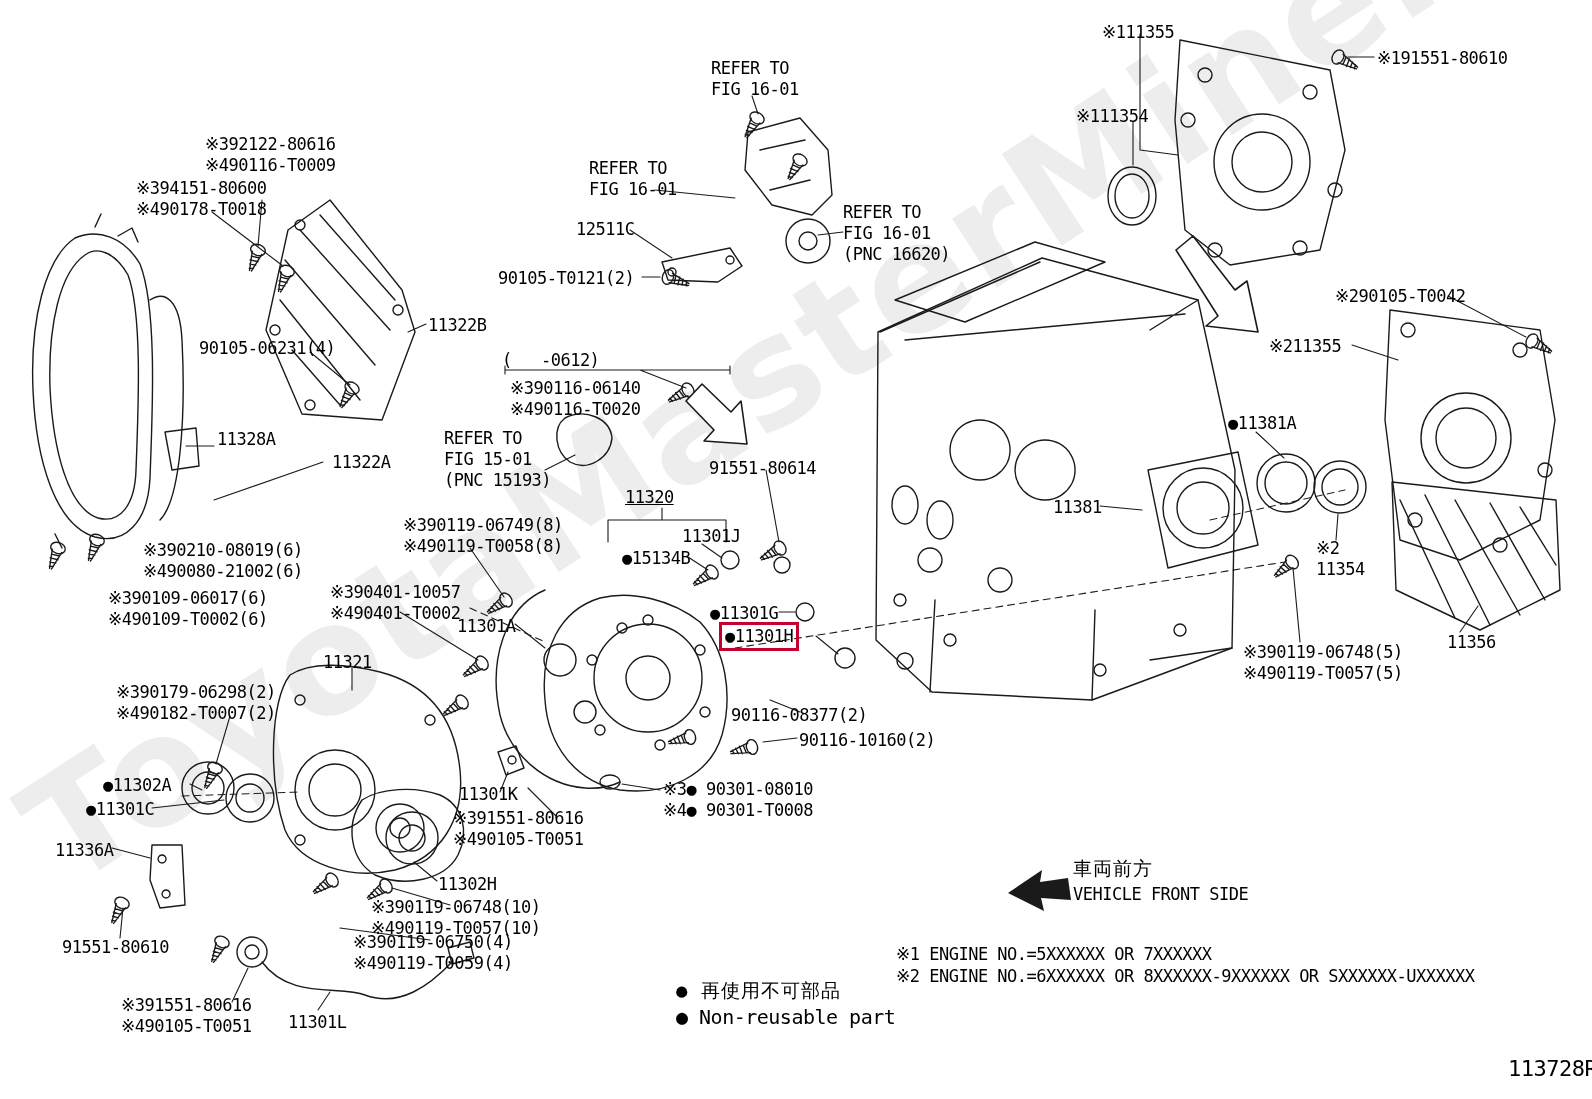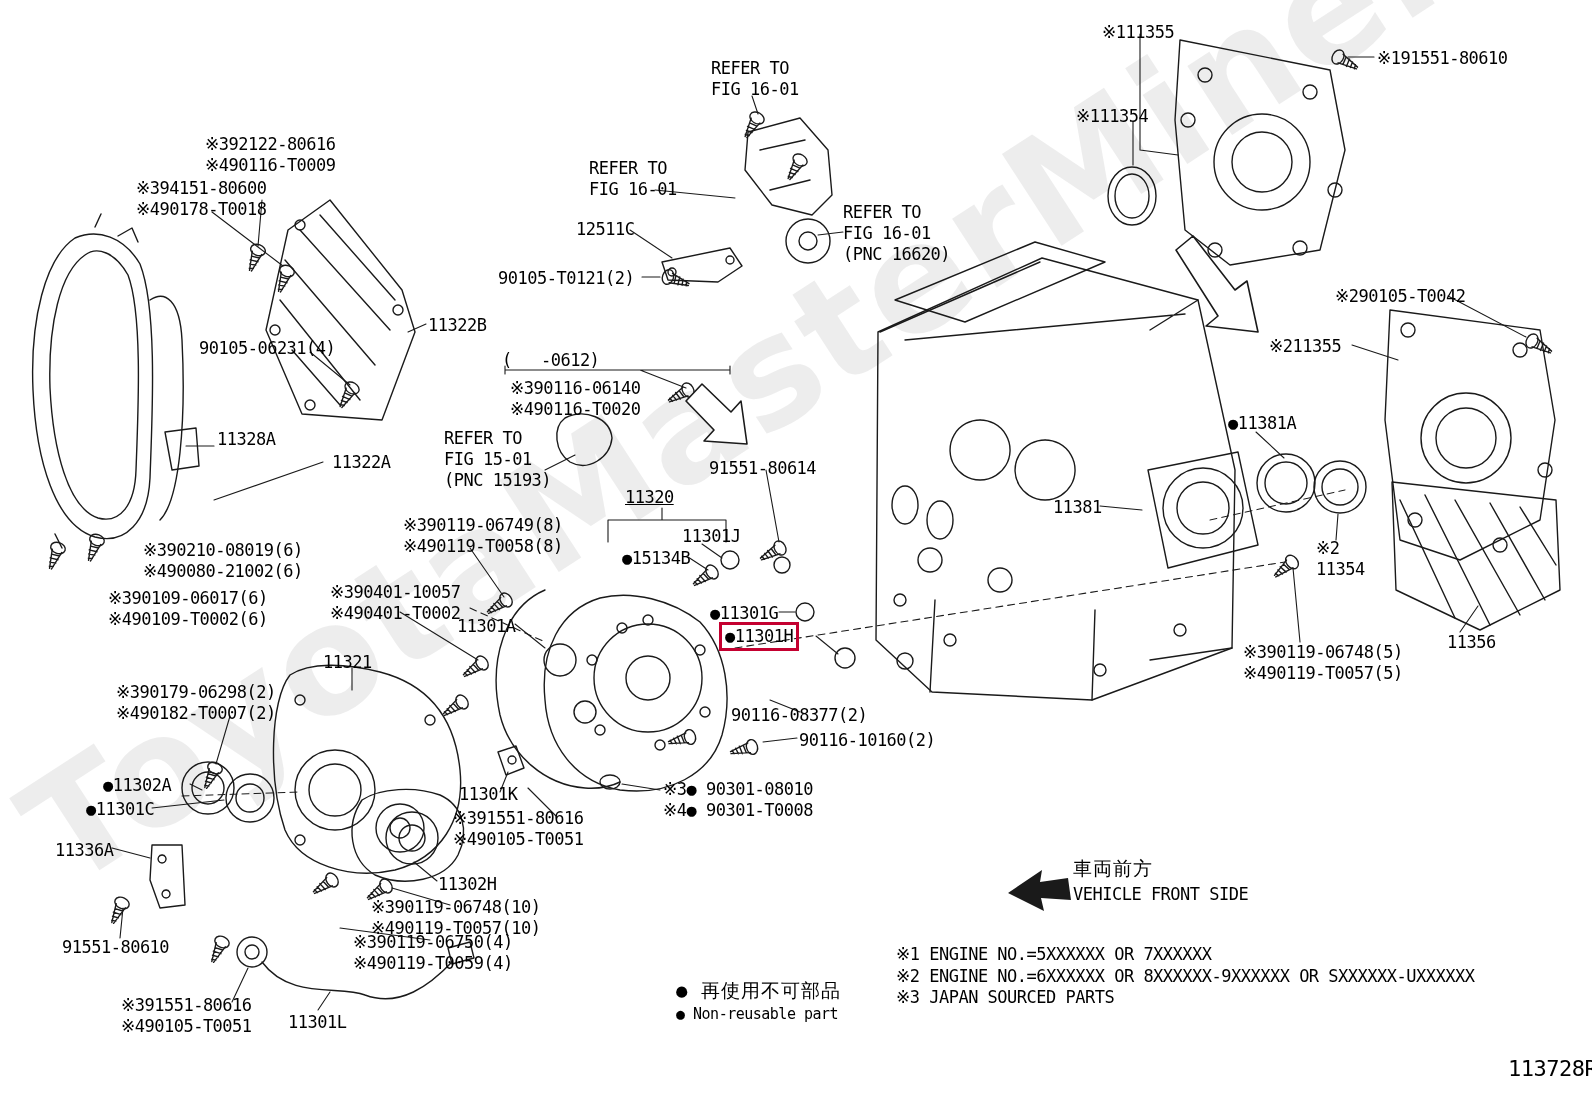--- a/index.html
+++ b/index.html
@@ -22,21 +22,21 @@
     position:absolute;font-size:17px;line-height:21px;white-space:pre;
     letter-spacing:-0.5px;cursor:default;
   }
   .lbl.hl{
     border:3px solid #c40030;padding:1px 3px;margin-left:-6px;margin-top:-5px;
   }
   .notes{position:absolute;left:896px;top:944px;font-size:17px;line-height:21.5px;letter-spacing:-0.5px;}
   .front-jp{position:absolute;left:1073px;top:856px;font-size:19px;letter-spacing:1px;}
   .front-en{position:absolute;left:1073px;top:884px;font-size:17px;letter-spacing:-0.5px;}
   .nonre-jp{position:absolute;left:676px;top:978px;font-size:19px;letter-spacing:1px;}
-  .nonre-en{position:absolute;left:676px;top:1005px;font-size:15px;letter-spacing:-0.5px;}
+  .nonre-en{position:absolute;left:676px;top:1005px;font-size:20px;letter-spacing:-0.5px;}
   .diagcode{position:absolute;left:1508px;top:1056px;font-size:22px;letter-spacing:-0.5px;}
 </style>
 </head>
 <body>
 
 <div class="stage">
 
   <div class="watermark">ToyotaMasterMine.ru</div>
 
   <svg class="art" width="1592" height="1099" viewBox="0 0 1592 1099" stroke="#1a1a1a" fill="none" stroke-width="1.4" stroke-linecap="round" stroke-linejoin="round">
@@ -355,21 +355,20 @@
 ※490119-T0059(4)</div>
       <div class="lbl" style="left: 62px; top: 937px;">91551-80610</div>
       <div class="lbl" style="left: 121px; top: 995px;">※391551-80616
 ※490105-T0051</div>
       <div class="lbl" style="left: 288px; top: 1012px;">11301L</div>
     </div>
 
   <div class="notes">
       <div>※1 ENGINE NO.=5XXXXXX OR 7XXXXXX</div>
       <div>※2 ENGINE NO.=6XXXXXX OR 8XXXXXX-9XXXXXX OR SXXXXXX-UXXXXXX</div>
-      <div>※3 JAPAN SOURCED PARTS</div>
     </div>
 
   <div class="front-jp">車両前方</div>
   <div class="front-en">VEHICLE FRONT SIDE</div>
   <div class="nonre-jp">● 再使用不可部品</div>
   <div class="nonre-en">● Non-reusable part</div>
   <div class="diagcode">113728R</div>
 
 </div>
 

